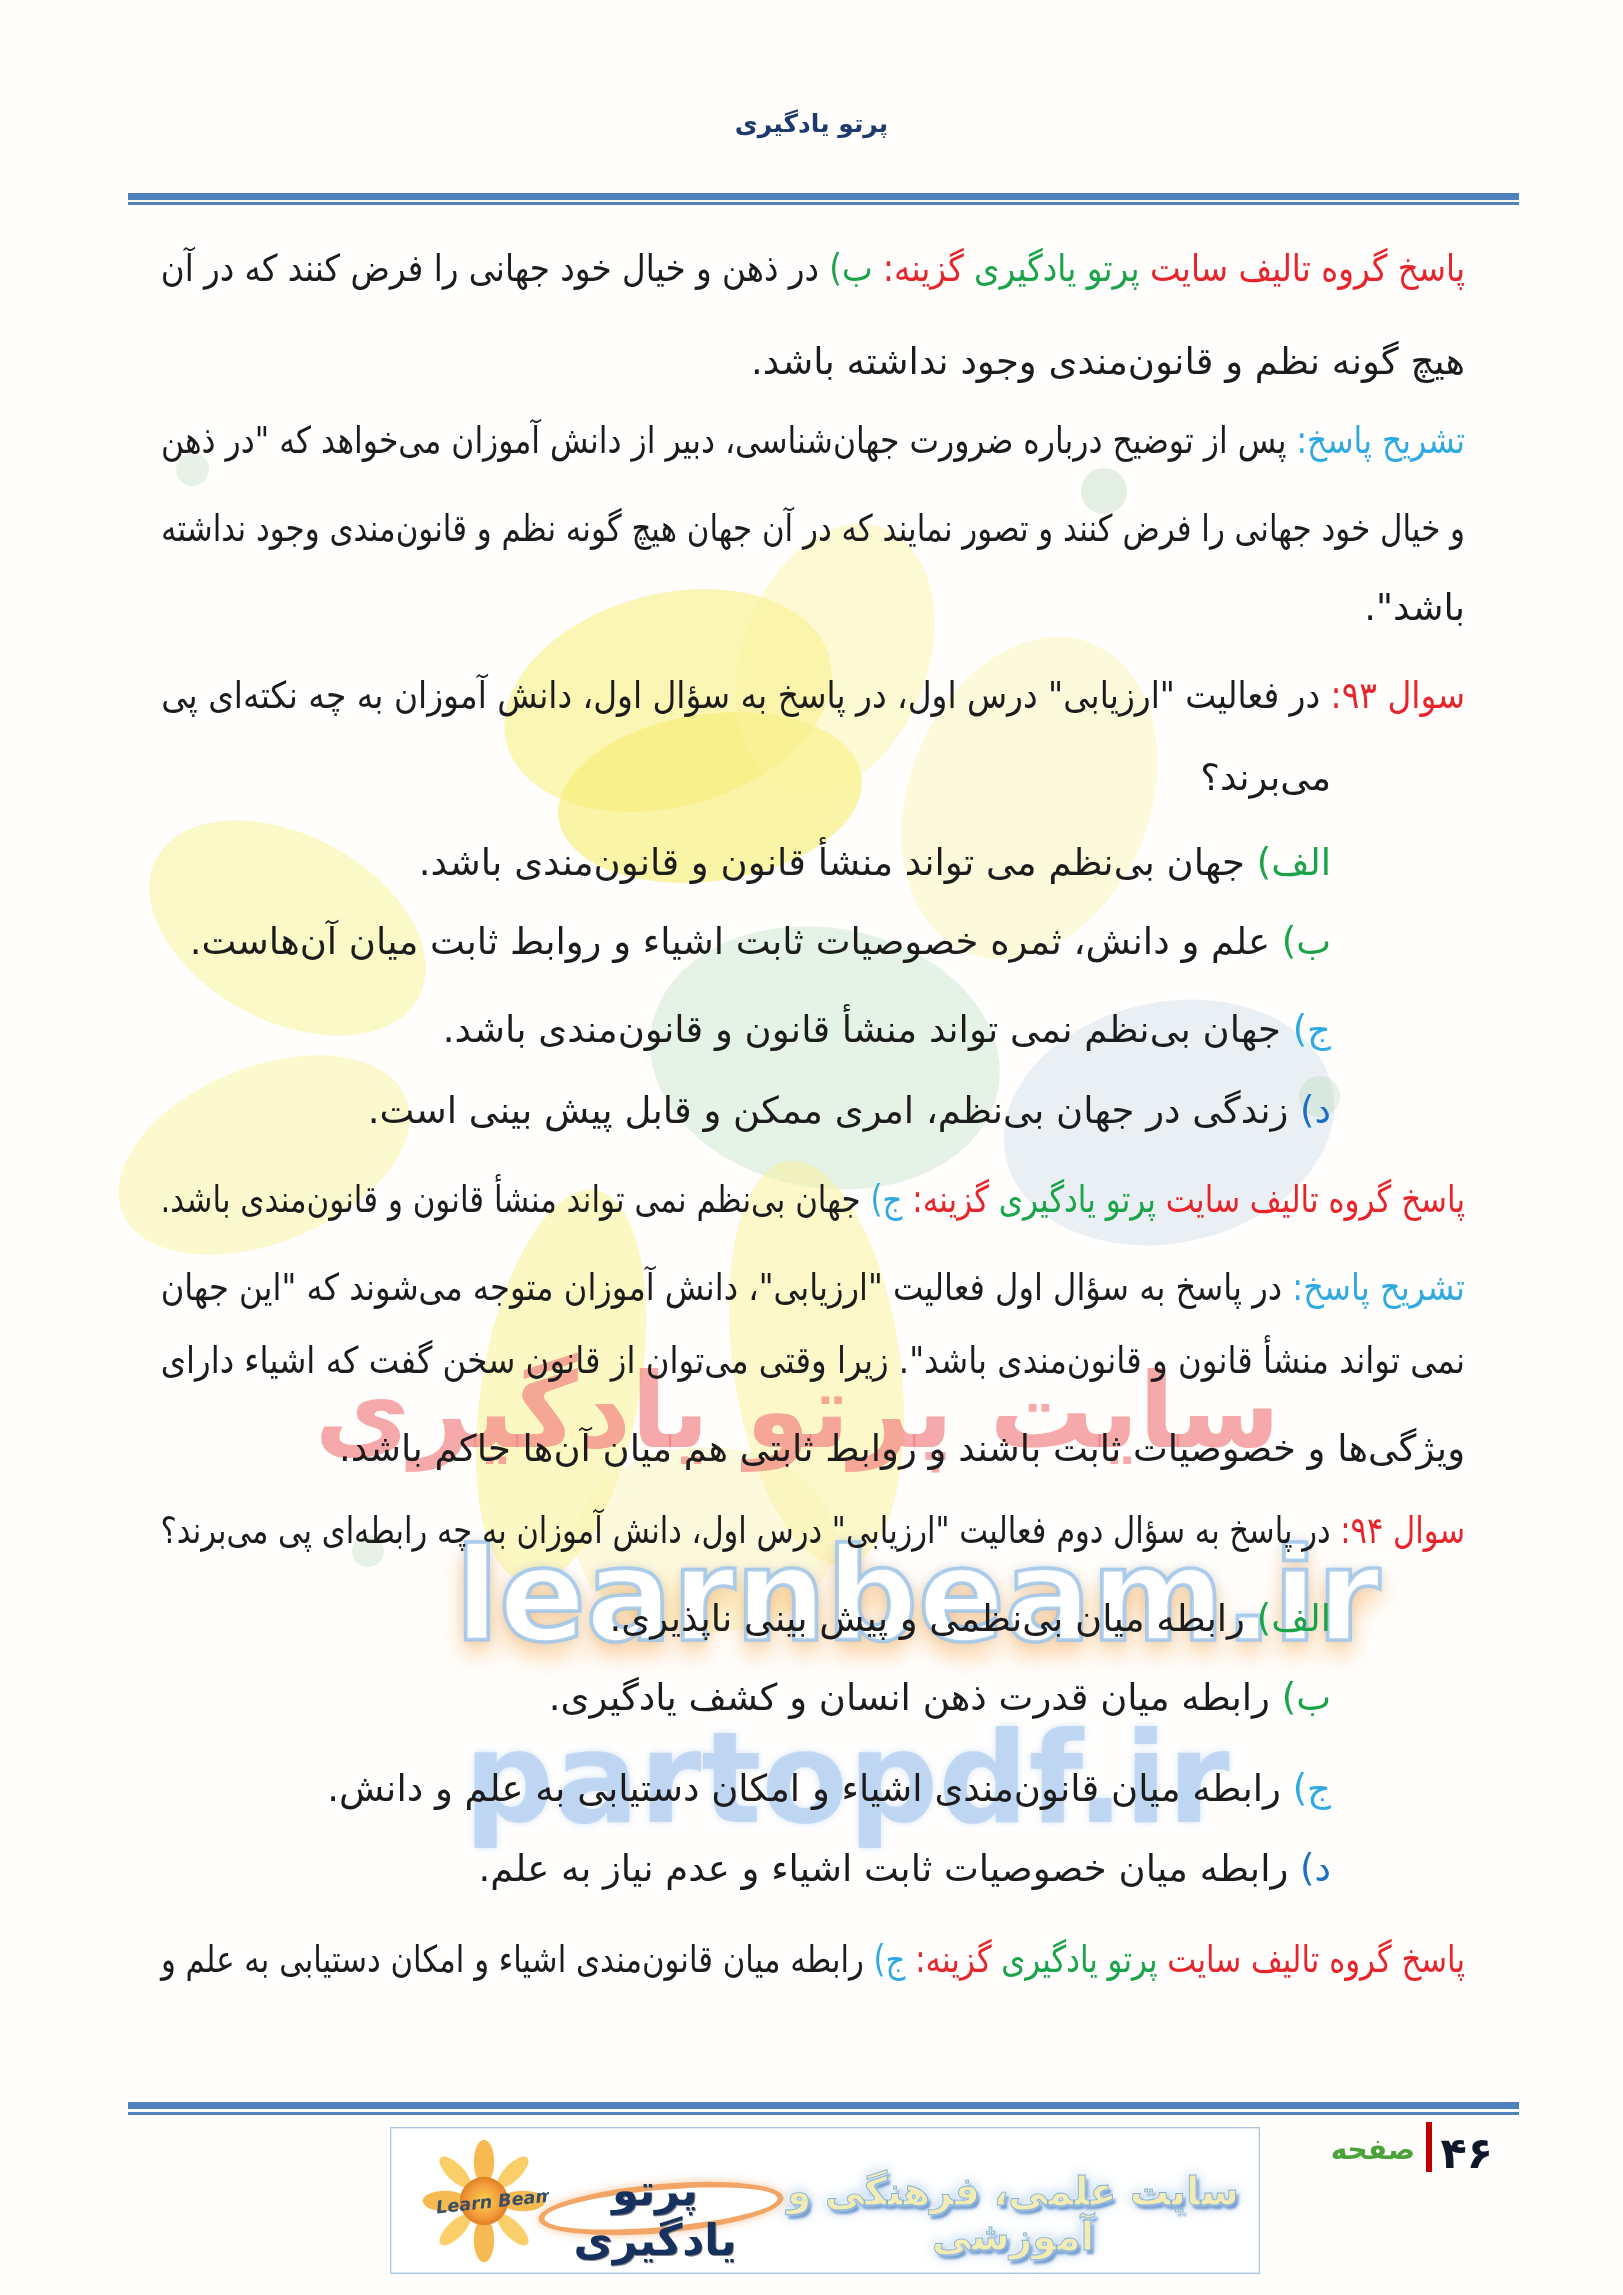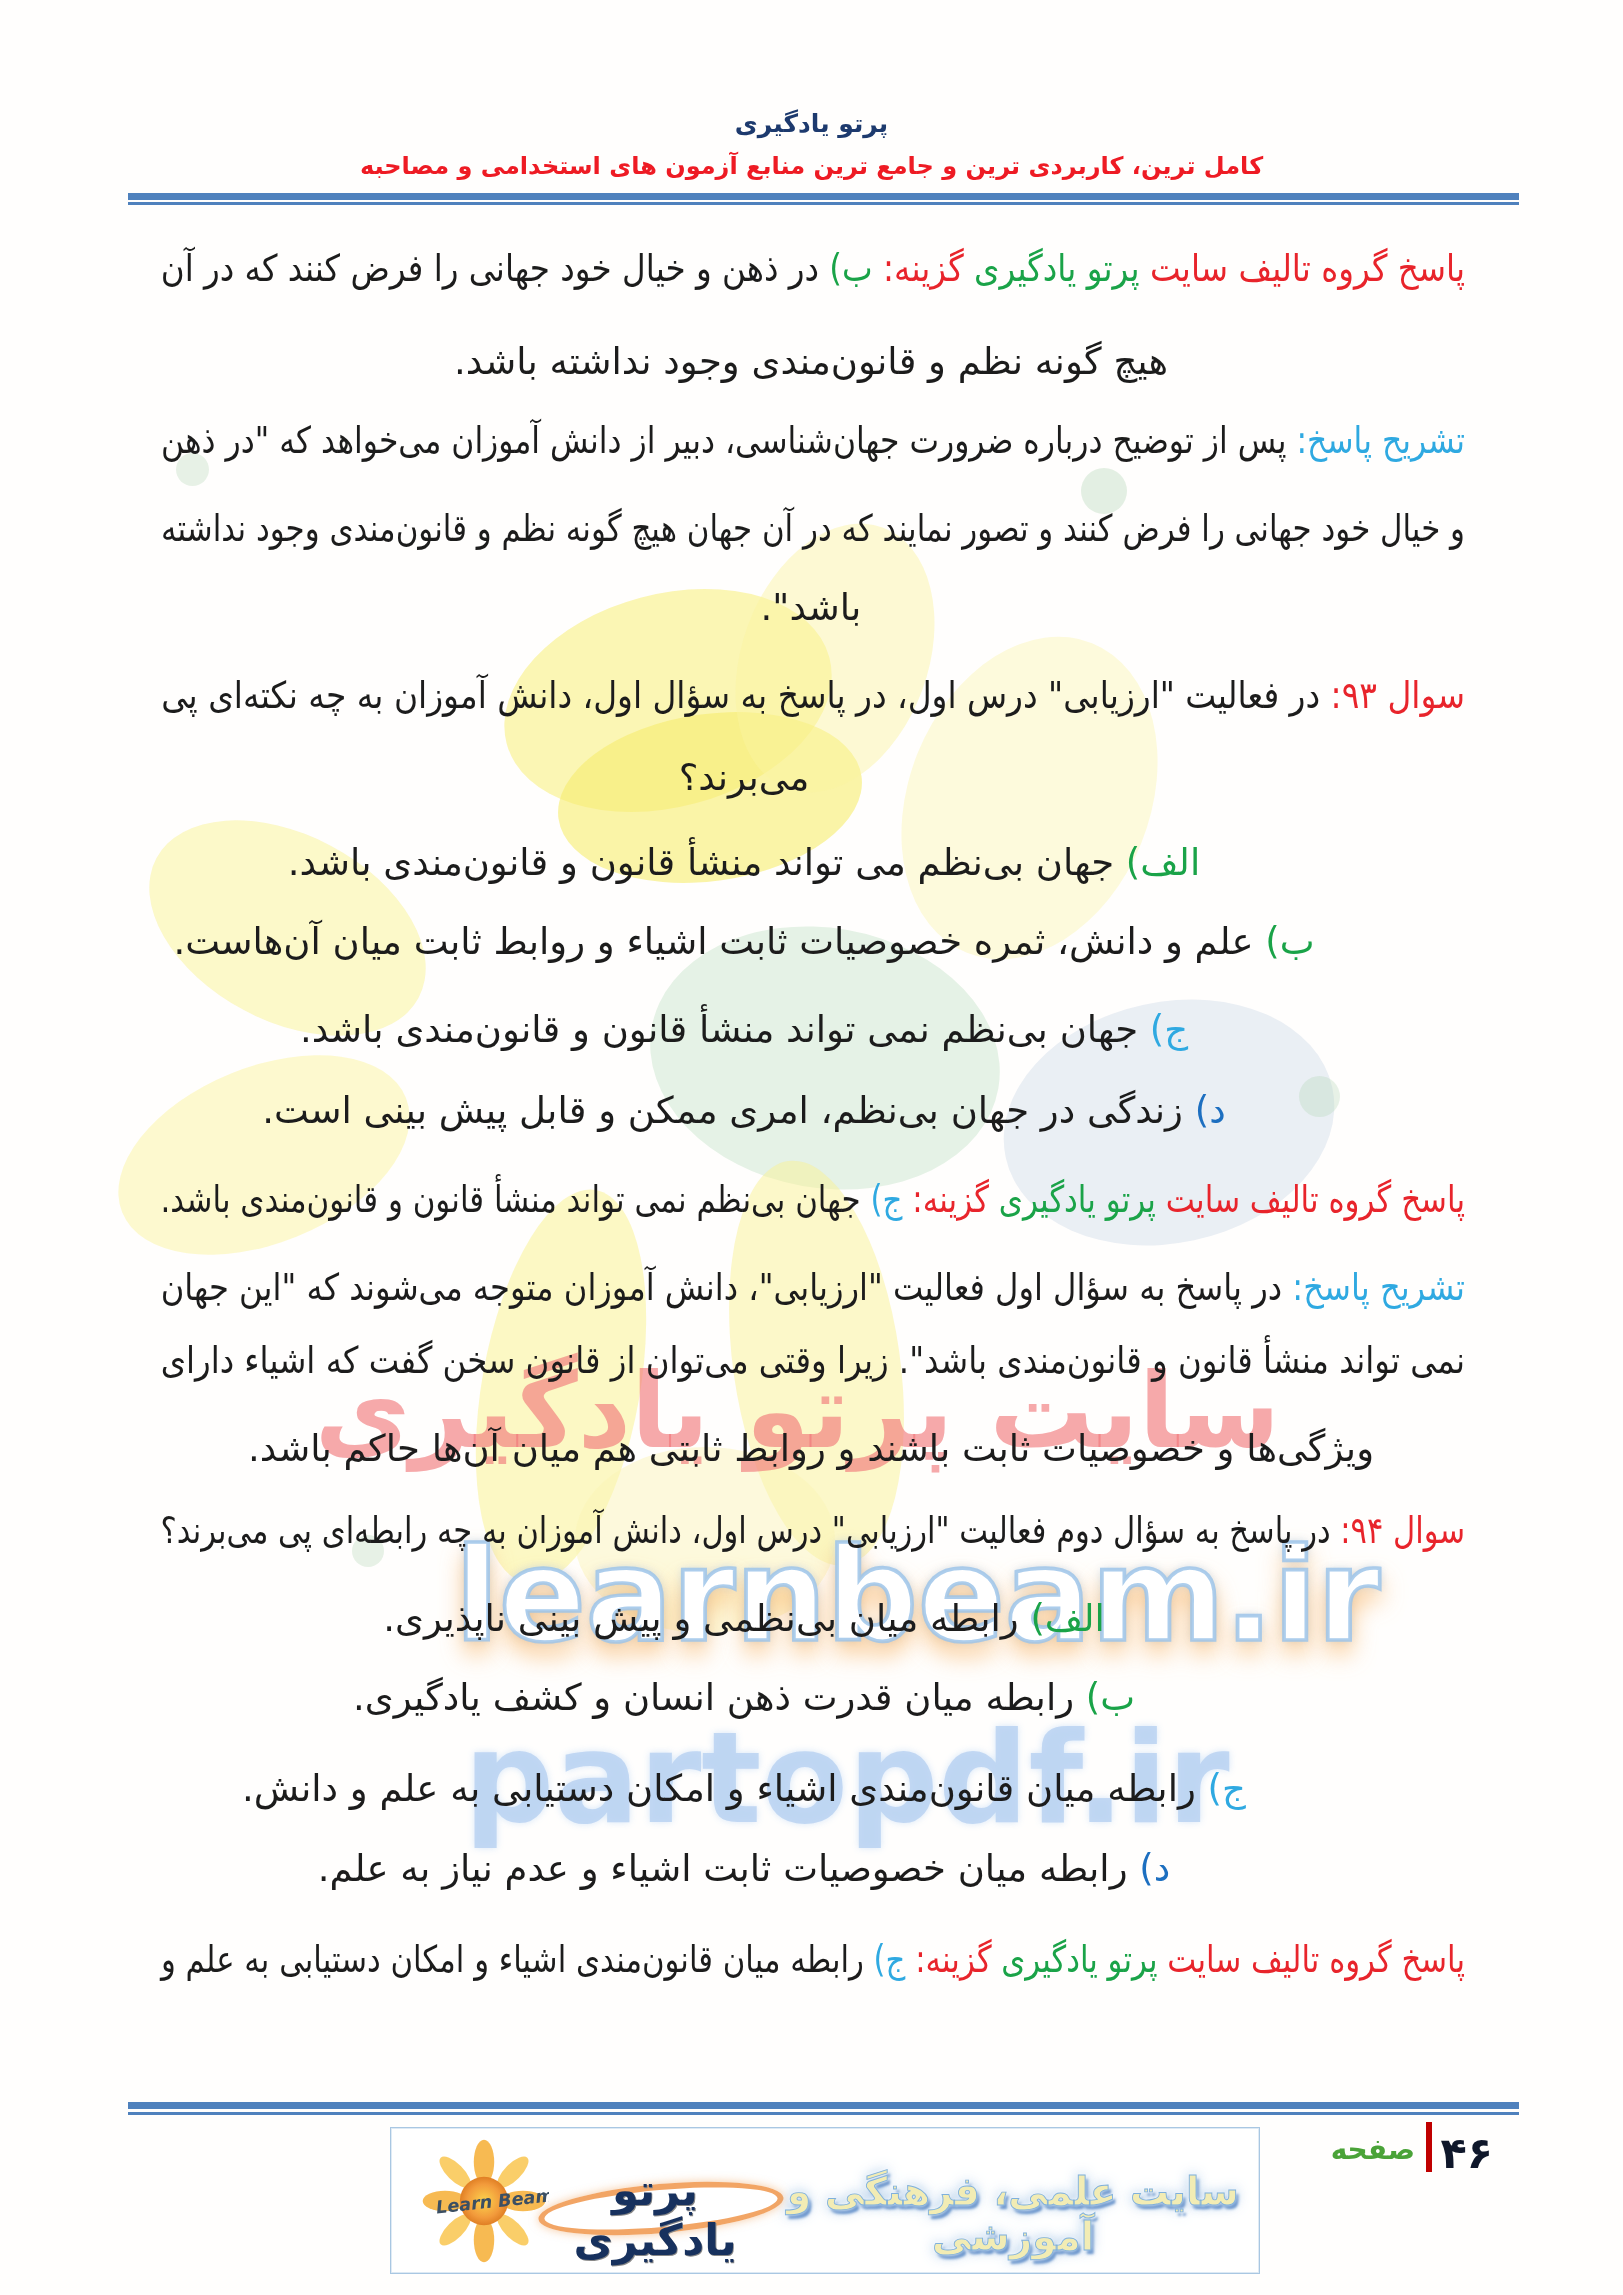--- a/index.html
+++ b/index.html
@@ -25,21 +25,21 @@
     font-size:24px;font-weight:bold;color:#ee1b24;}
   .rule{position:absolute;left:128px;width:1391px;z-index:3;}
   #rule-top-thick{top:193px;height:6.5px;background:#4f81bd;}
   #rule-top-thin{top:202px;height:2.8px;background:#4f81bd;}
   #rule-bot-thick{top:2102px;height:6.5px;background:#4f81bd;}
   #rule-bot-thin{top:2112px;height:2.8px;background:#4f81bd;}
   
   #body-lines{position:absolute;top:0;right:158px;width:1308px;height:2228px;z-index:4;}
   .line{
     position:absolute;right:0;left:0;height:59px;line-height:59px;
-    direction:rtl;text-align:center;white-space:nowrap;
+    direction:rtl;text-align:right;white-space:nowrap;
     font-size:37px;color:#1c1c1c;
   }
   .line.just{text-align:justify;text-align-last:justify;}
   .line.ind{padding-right:134px;}
   .c-ink{color:#1c1c1c}.c-red{color:#e8242b}.c-green{color:#1aa348}
   .c-cyan{color:#2fa9e1}.c-blue{color:#1d6fc0}
   
   #page-num-block{position:absolute;top:2120px;left:1326px;width:167px;height:56px;z-index:5;}
   #page-num{position:absolute;top:0;right:0;font-size:43px;font-weight:bold;color:#0f172a;margin-top:8px;}
   #page-num-bar{position:absolute;top:1.9px;right:61px;width:5.6px;height:50px;background:#c00000;}
@@ -77,21 +77,20 @@
   <div class="petal" style="top:468px;left:1081px;width:46px;height:46px;background:rgba(175,212,178,.35);"></div>
   <div class="petal" style="top:453px;left:176px;width:33px;height:33px;background:rgba(175,212,178,.3);"></div>
   <div class="petal" style="top:1076px;left:1299px;width:41px;height:41px;background:rgba(175,212,178,.3);"></div>
   <div class="petal" style="top:1535px;left:352px;width:32px;height:32px;background:rgba(175,212,178,.3);"></div>
 
   <div class="wm" id="wm-pink">سایت پرتو یادگیری</div>
   <div class="wm" id="wm-learnbeam">learnbeam.ir</div>
   <div class="wm" id="wm-partopdf">partopdf.ir</div>
 
   <div id="hdr-title">پرتو یادگیری</div>
-  <div id="hdr-subtitle">کامل ترین، کاربردی ترین و جامع ترین منابع آزمون های استخدامی و مصاحبه</div>
   <div class="rule" id="rule-top-thick"></div>
   <div class="rule" id="rule-top-thin"></div>
 
   <div id="body-lines">
       <div class="line just" style="top: 239px; transform-origin: right center; transform: scaleX(0.879601);"><span class="c-red">پاسخ گروه تالیف سایت </span><span class="c-green">پرتو یادگیری </span><span class="c-red">گزینه: </span><span class="c-green">ب) </span><span class="c-ink">در ذهن و خیال خود جهانی را فرض کنند که در آن</span></div>
       <div class="line" style="top: 332px;"><span class="c-ink">هیچ گونه نظم و قانون‌مندی وجود نداشته باشد.</span></div>
       <div class="line just" style="top: 411px; transform-origin: right center; transform: scaleX(0.848886);"><span class="c-cyan">تشریح پاسخ: </span><span class="c-ink">پس از توضیح درباره ضرورت جهان‌شناسی، دبیر از دانش آموزان می‌خواهد که "در ذهن</span></div>
       <div class="line just" style="top: 499px; transform-origin: right center; transform: scaleX(0.83432);"><span class="c-ink">و خیال خود جهانی را فرض کنند و تصور نمایند که در آن جهان هیچ گونه نظم و قانون‌مندی وجود نداشته</span></div>
       <div class="line" style="top: 578px;"><span class="c-ink">باشد".</span></div>
       <div class="line just" style="top: 666px; transform-origin: right center; transform: scaleX(0.888469);"><span class="c-red">سوال ۹۳: </span><span class="c-ink">در فعالیت "ارزیابی" درس اول، در پاسخ به سؤال اول، دانش آموزان به چه نکته‌ای پی</span></div>

